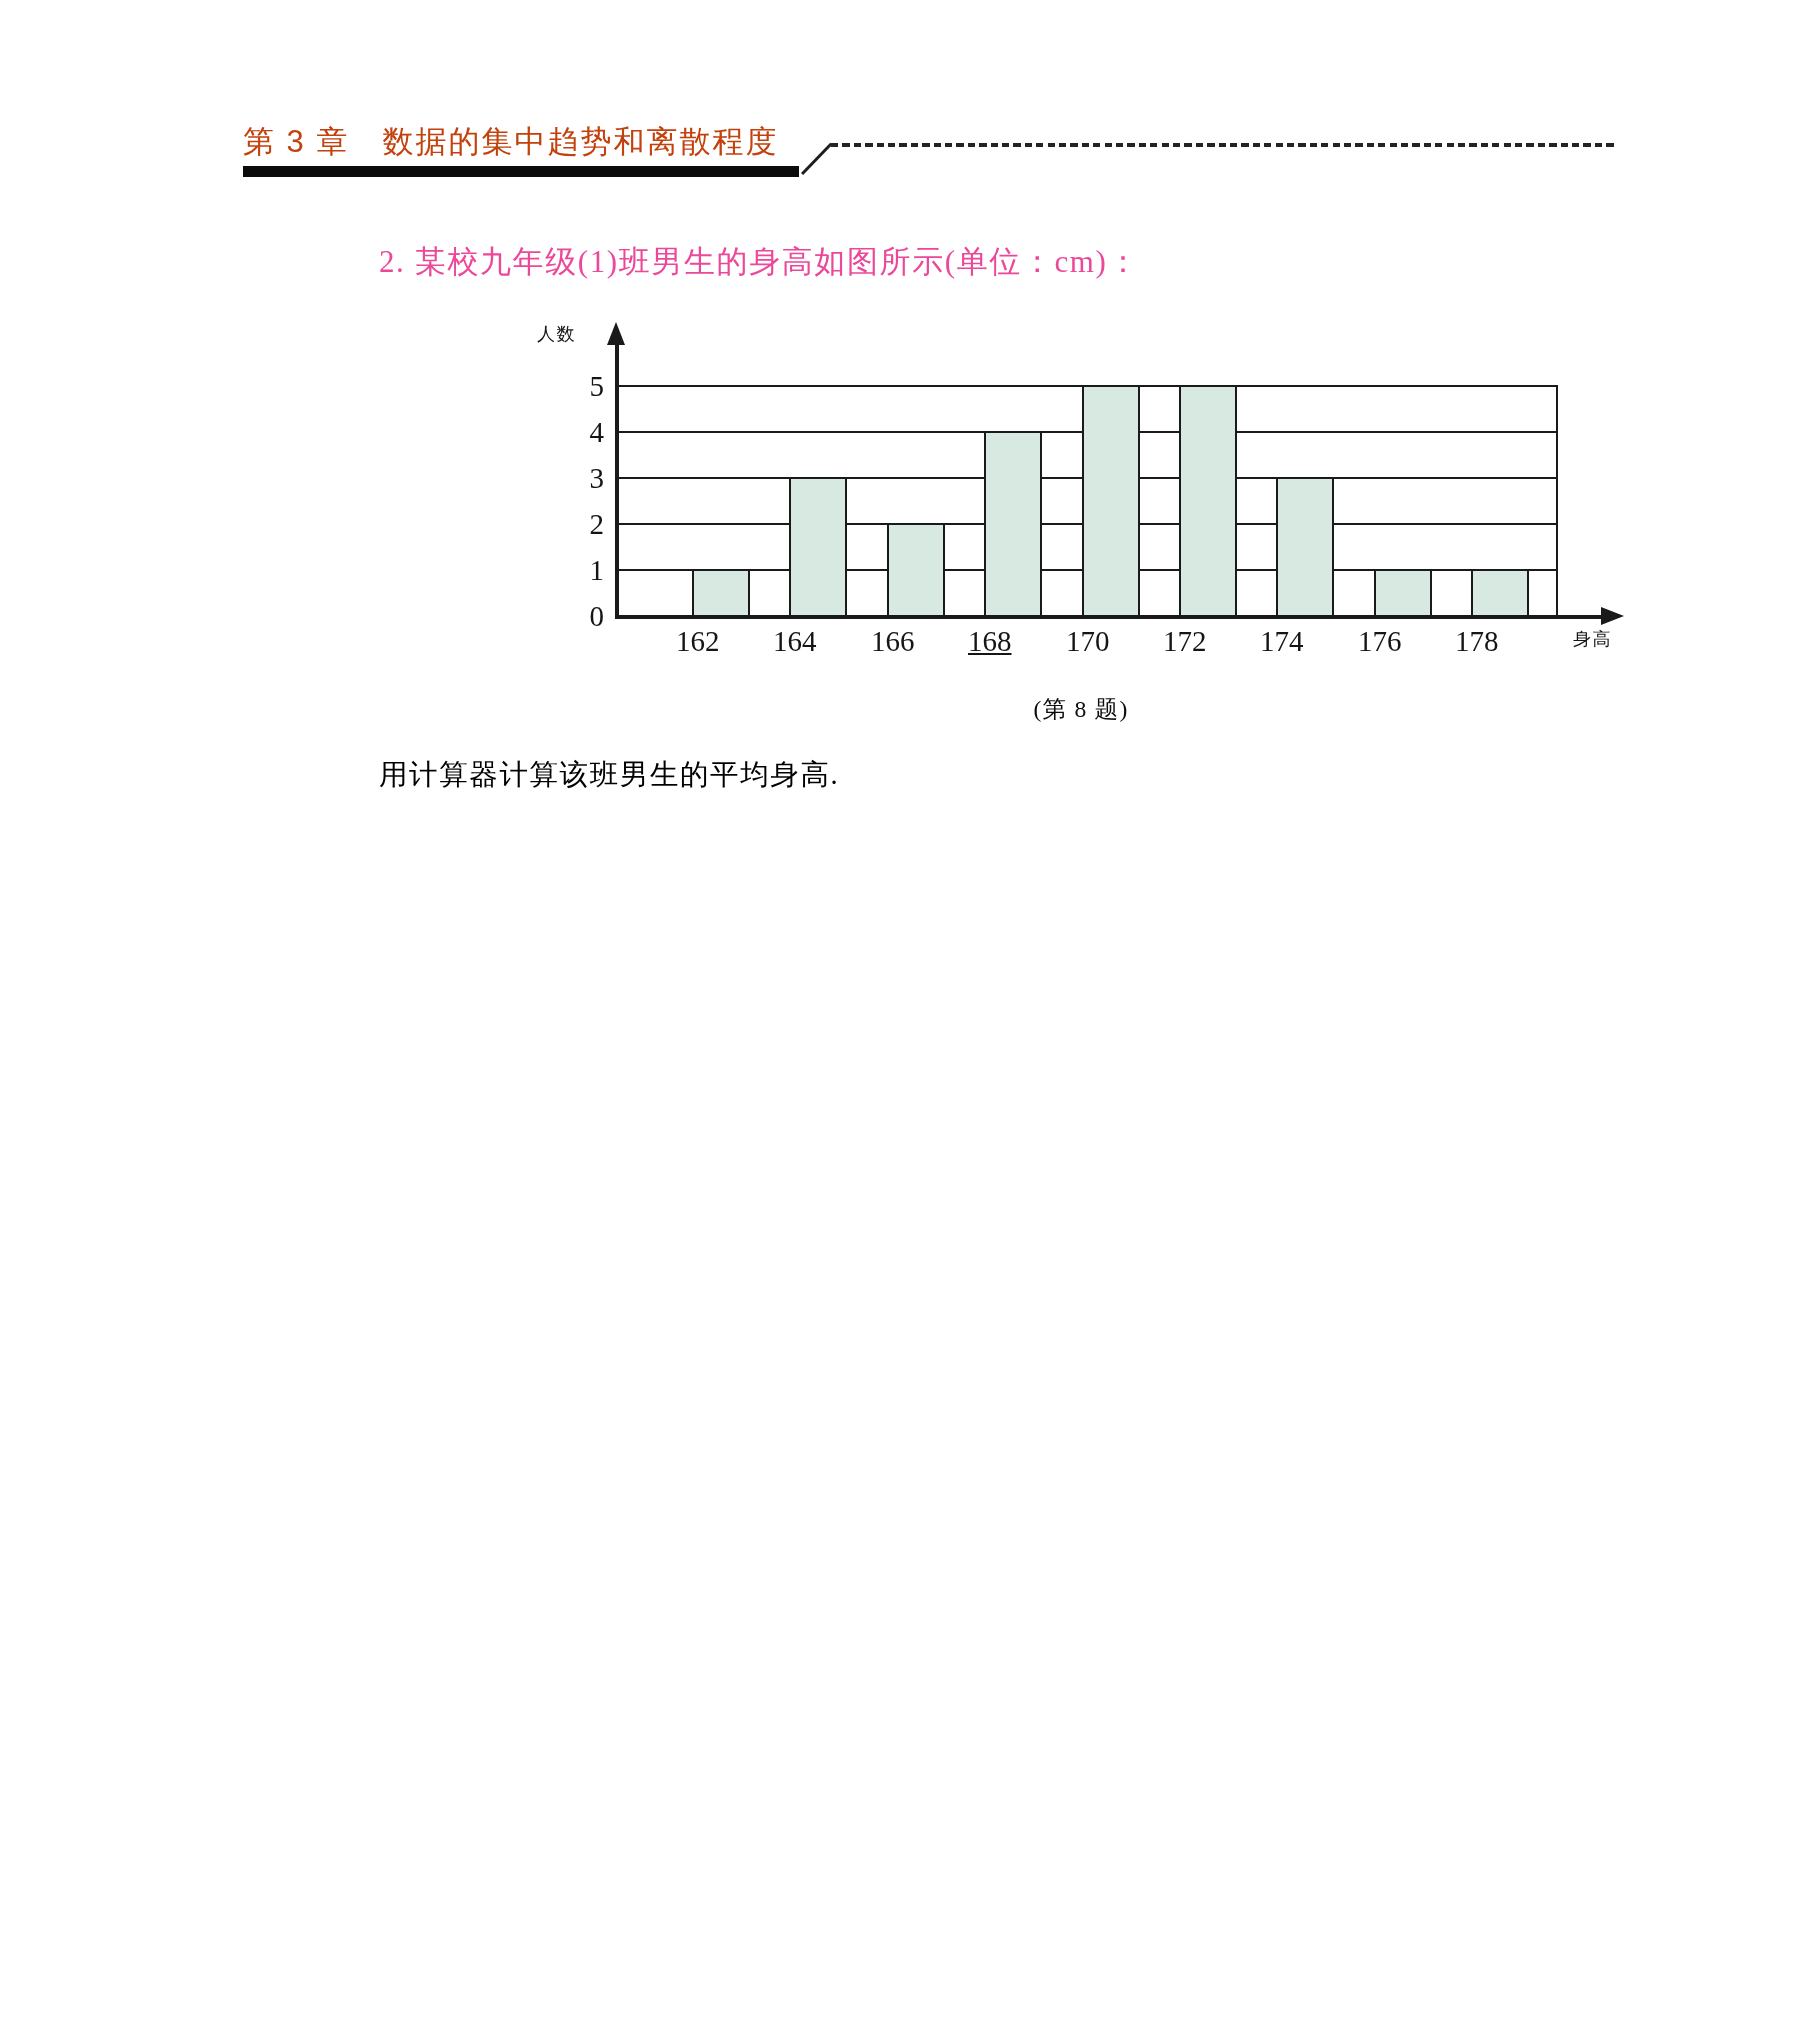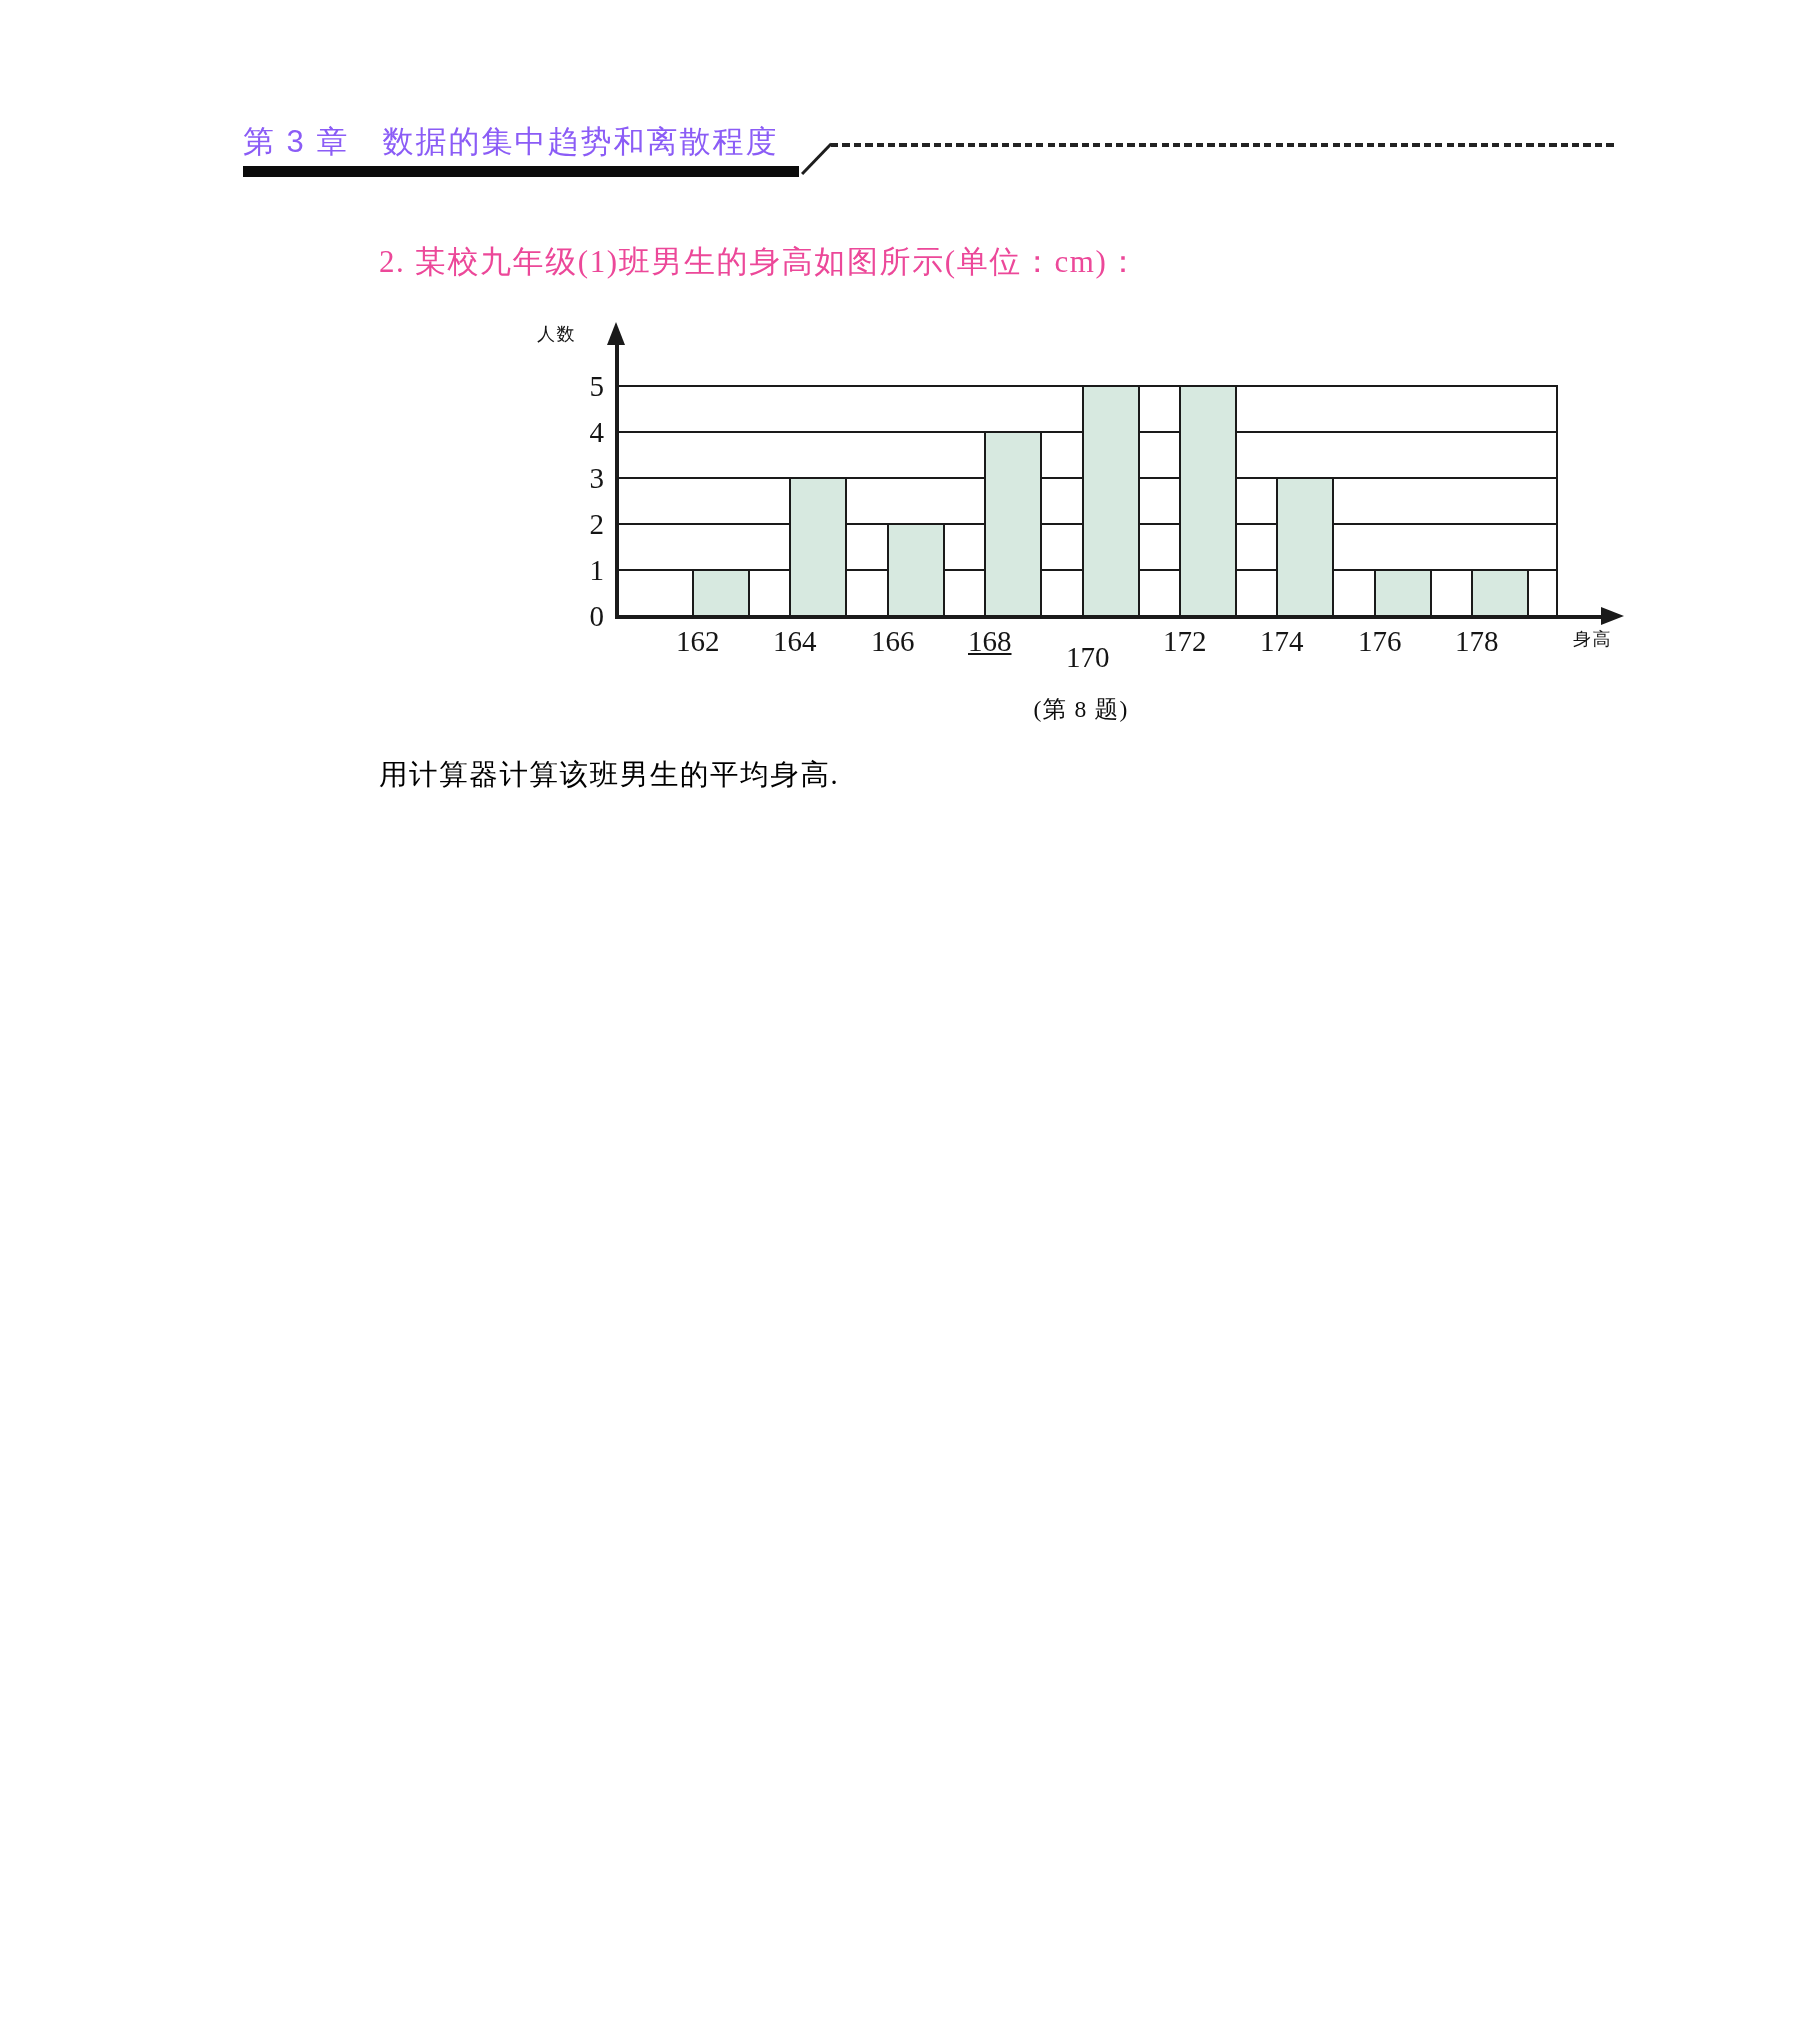--- a/index.html
+++ b/index.html
@@ -12,21 +12,21 @@
     font-family:"Liberation Serif","DejaVu Serif",serif;
     color:#111;
   }
   .abs{position:absolute;}
 
   
   .chapter-header{
     left:243px; top:125px;
     font-family:"Liberation Sans","DejaVu Sans",sans-serif;
     font-size:31px; line-height:1.08; letter-spacing:2px;
-    color:#8b5cf6; white-space:nowrap;
+    color:#c2410c; white-space:nowrap;
   }
   .header-underline{
     left:243px; top:166px; width:556px; height:10.6px;
     background:#0b0b0b;
   }
   .header-slash{
     left:801px; top:173px; width:42px; height:0;
     border-top:3.7px solid #1d1d1d;
     transform:rotate(-46deg); transform-origin:0 0;
   }
@@ -115,21 +115,21 @@
       <div class="abs tick-label-y" style="left: 555px; top: 368px;">5</div>
       <div class="abs bar" style="left: 692px; top: 569px; width: 58px; height: 48px; background: rgb(215, 233, 224); border-color: rgb(26, 26, 26);"></div>
       <div class="abs tick-label-x" style="left: 676px; top: 625px;">162</div>
       <div class="abs bar" style="left: 789px; top: 477px; width: 58px; height: 140px; background: rgb(215, 233, 224); border-color: rgb(26, 26, 26);"></div>
       <div class="abs tick-label-x" style="left: 773px; top: 625px;">164</div>
       <div class="abs bar" style="left: 887px; top: 523px; width: 58px; height: 94px; background: rgb(215, 233, 224); border-color: rgb(26, 26, 26);"></div>
       <div class="abs tick-label-x" style="left: 871px; top: 625px;">166</div>
       <div class="abs bar" style="left: 984px; top: 431px; width: 58px; height: 186px; background: rgb(215, 233, 224); border-color: rgb(26, 26, 26);"></div>
       <div class="abs tick-label-x" style="left: 968px; top: 625px; text-decoration: underline;">168</div>
       <div class="abs bar" style="left: 1082px; top: 385px; width: 58px; height: 232px; background: rgb(215, 233, 224); border-color: rgb(26, 26, 26);"></div>
-      <div class="abs tick-label-x" style="left: 1066px; top: 625px; margin-top: 16px;">170</div>
+      <div class="abs tick-label-x" style="left: 1066px; top: 625px;">170</div>
       <div class="abs bar" style="left: 1179px; top: 385px; width: 58px; height: 232px; background: rgb(215, 233, 224); border-color: rgb(26, 26, 26);"></div>
       <div class="abs tick-label-x" style="left: 1163px; top: 625px;">172</div>
       <div class="abs bar" style="left: 1276px; top: 477px; width: 58px; height: 140px; background: rgb(215, 233, 224); border-color: rgb(26, 26, 26);"></div>
       <div class="abs tick-label-x" style="left: 1260px; top: 625px;">174</div>
       <div class="abs bar" style="left: 1374px; top: 569px; width: 58px; height: 48px; background: rgb(215, 233, 224); border-color: rgb(26, 26, 26);"></div>
       <div class="abs tick-label-x" style="left: 1358px; top: 625px;">176</div>
       <div class="abs bar" style="left: 1471px; top: 569px; width: 58px; height: 48px; background: rgb(215, 233, 224); border-color: rgb(26, 26, 26);"></div>
       <div class="abs tick-label-x" style="left: 1455px; top: 625px;">178</div>
     </div>
 

